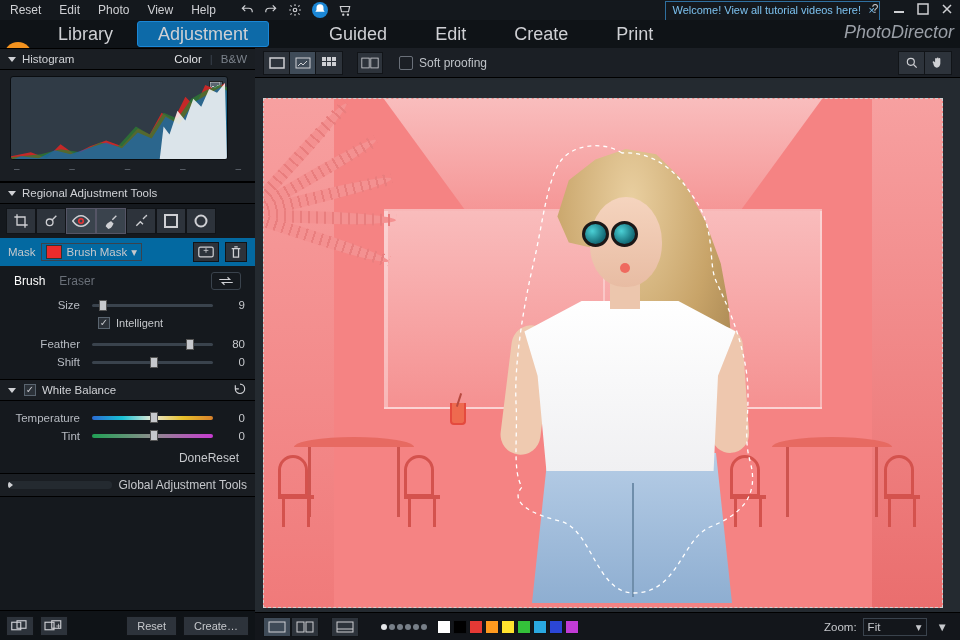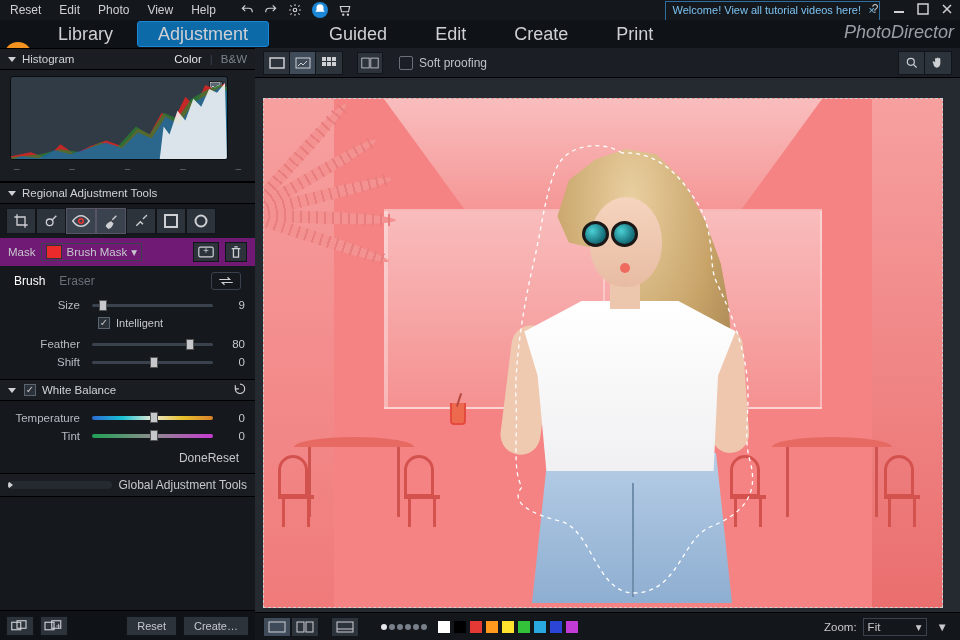--- a/index.html
+++ b/index.html
@@ -48,21 +48,21 @@
   .histo-box svg { position:absolute; inset:0; }
   .histo-thumb{ position:absolute; right:4px; top:4px; width:14px; height:14px; background:#5a6570; border:1px solid #222; display:flex;align-items:center;justify-content:center;}
   .histo-ticks { display:flex; justify-content:space-between; padding:3px 4px 0; font-size:10px; color:#666d76;}
 
   
   .toolrow { display:flex; gap:0; padding:4px 6px; background:#15191e;}
   .toolbtn { width:30px; height:26px; background:#2d333b; border:1px solid #111418; display:flex; align-items:center; justify-content:center; cursor:pointer; }
   .toolbtn.active { background:#3a434d; border:1px solid #556; }
   .eye-red svg circle{ stroke:#e33; }
 
-  .maskrow { display:flex; align-items:center; gap:6px; padding:4px 8px; font-size:11.5px; background:#701a75;}
+  .maskrow { display:flex; align-items:center; gap:6px; padding:4px 8px; font-size:11.5px; background:#0369a1;}
   .mask-swatch { width:16px; height:14px; background:#eb2b2b; border:1px solid #333; }
   .mask-select { display:flex; align-items:center; gap:4px; padding:0 4px; border:1px solid #3a434d; height:18px; }
 
   .modebtns { display:flex; gap:14px; align-items:center; padding:6px 14px; font-size:12px;}
   .mode-active { color:#fff; font-weight:500; }
   .mode-inactive { color:#6a7079; }
   .swapbox { border:1px solid #3a434d; width:30px; height:18px; margin-left:auto; display:flex; align-items:center; justify-content:center; border-radius:3px; cursor:pointer; }
 
   
   .sl-row { display:flex; align-items:center; gap:8px; padding:3px 10px 3px 0; font-size:11.5px; color:#b7bbc2;}

